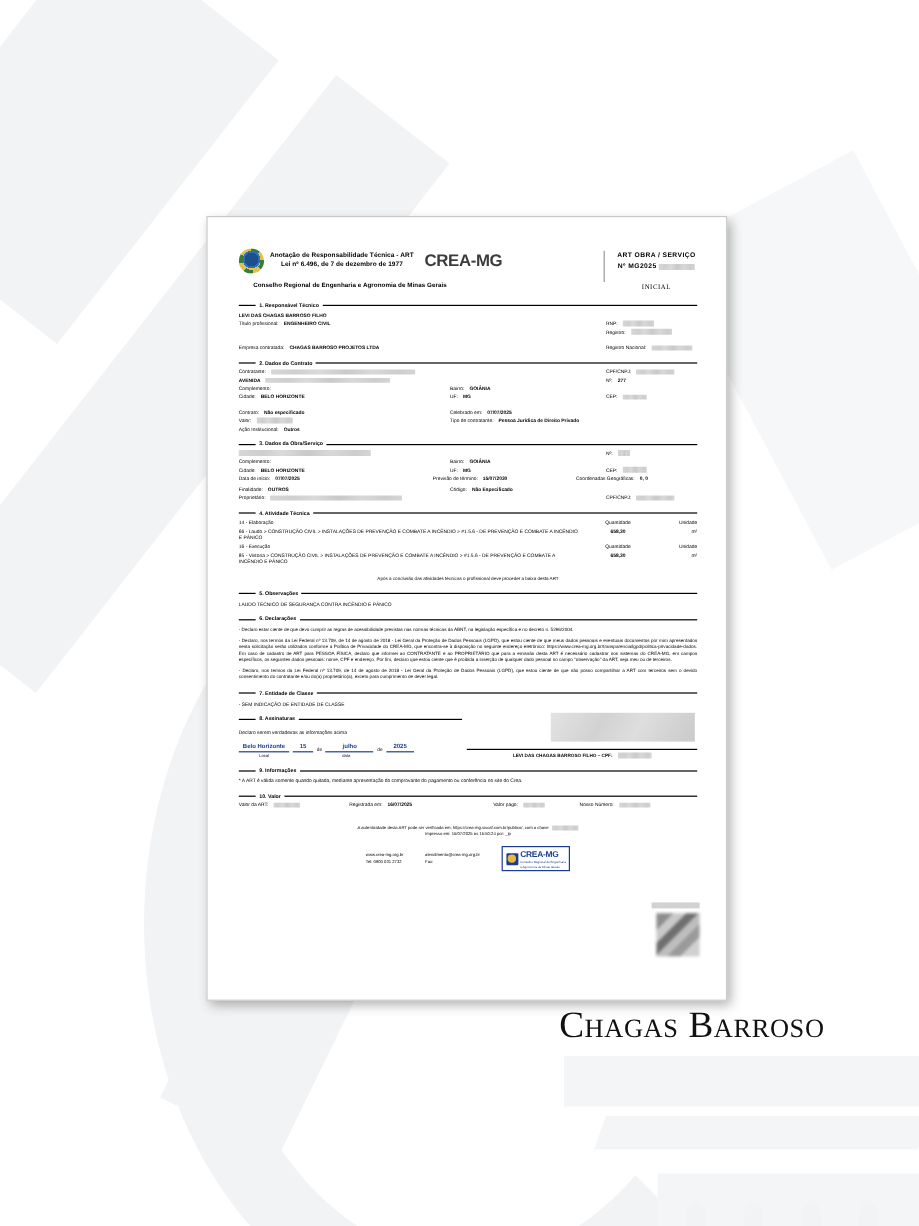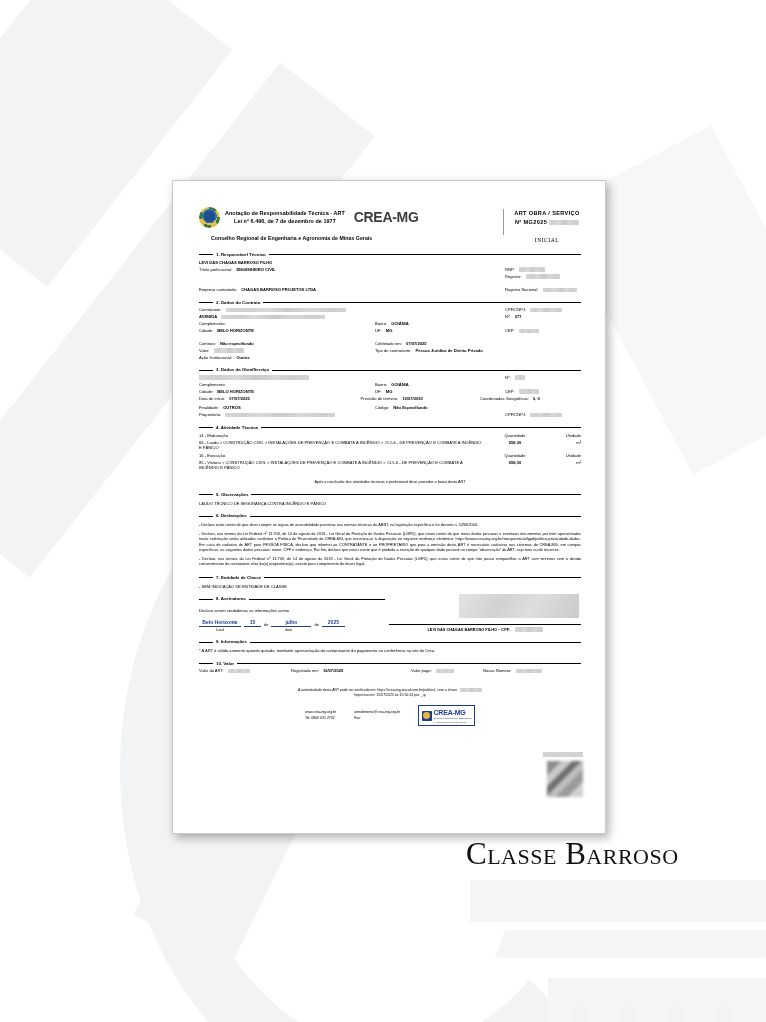--- a/index.html
+++ b/index.html
@@ -710,13 +710,13 @@
           <div class="c2x">Conselho Regional de Engenharia</div>
           <div class="c2x">e Agronomia de Minas Gerais</div>
         </div>
       </div>
     </div>
 
     <div class="qr"></div>
   </div>
 </div>
 
-<div id="brand-text">Classe Barroso</div>
+<div id="brand-text">Chagas Barroso</div>
 
 </body></html>

